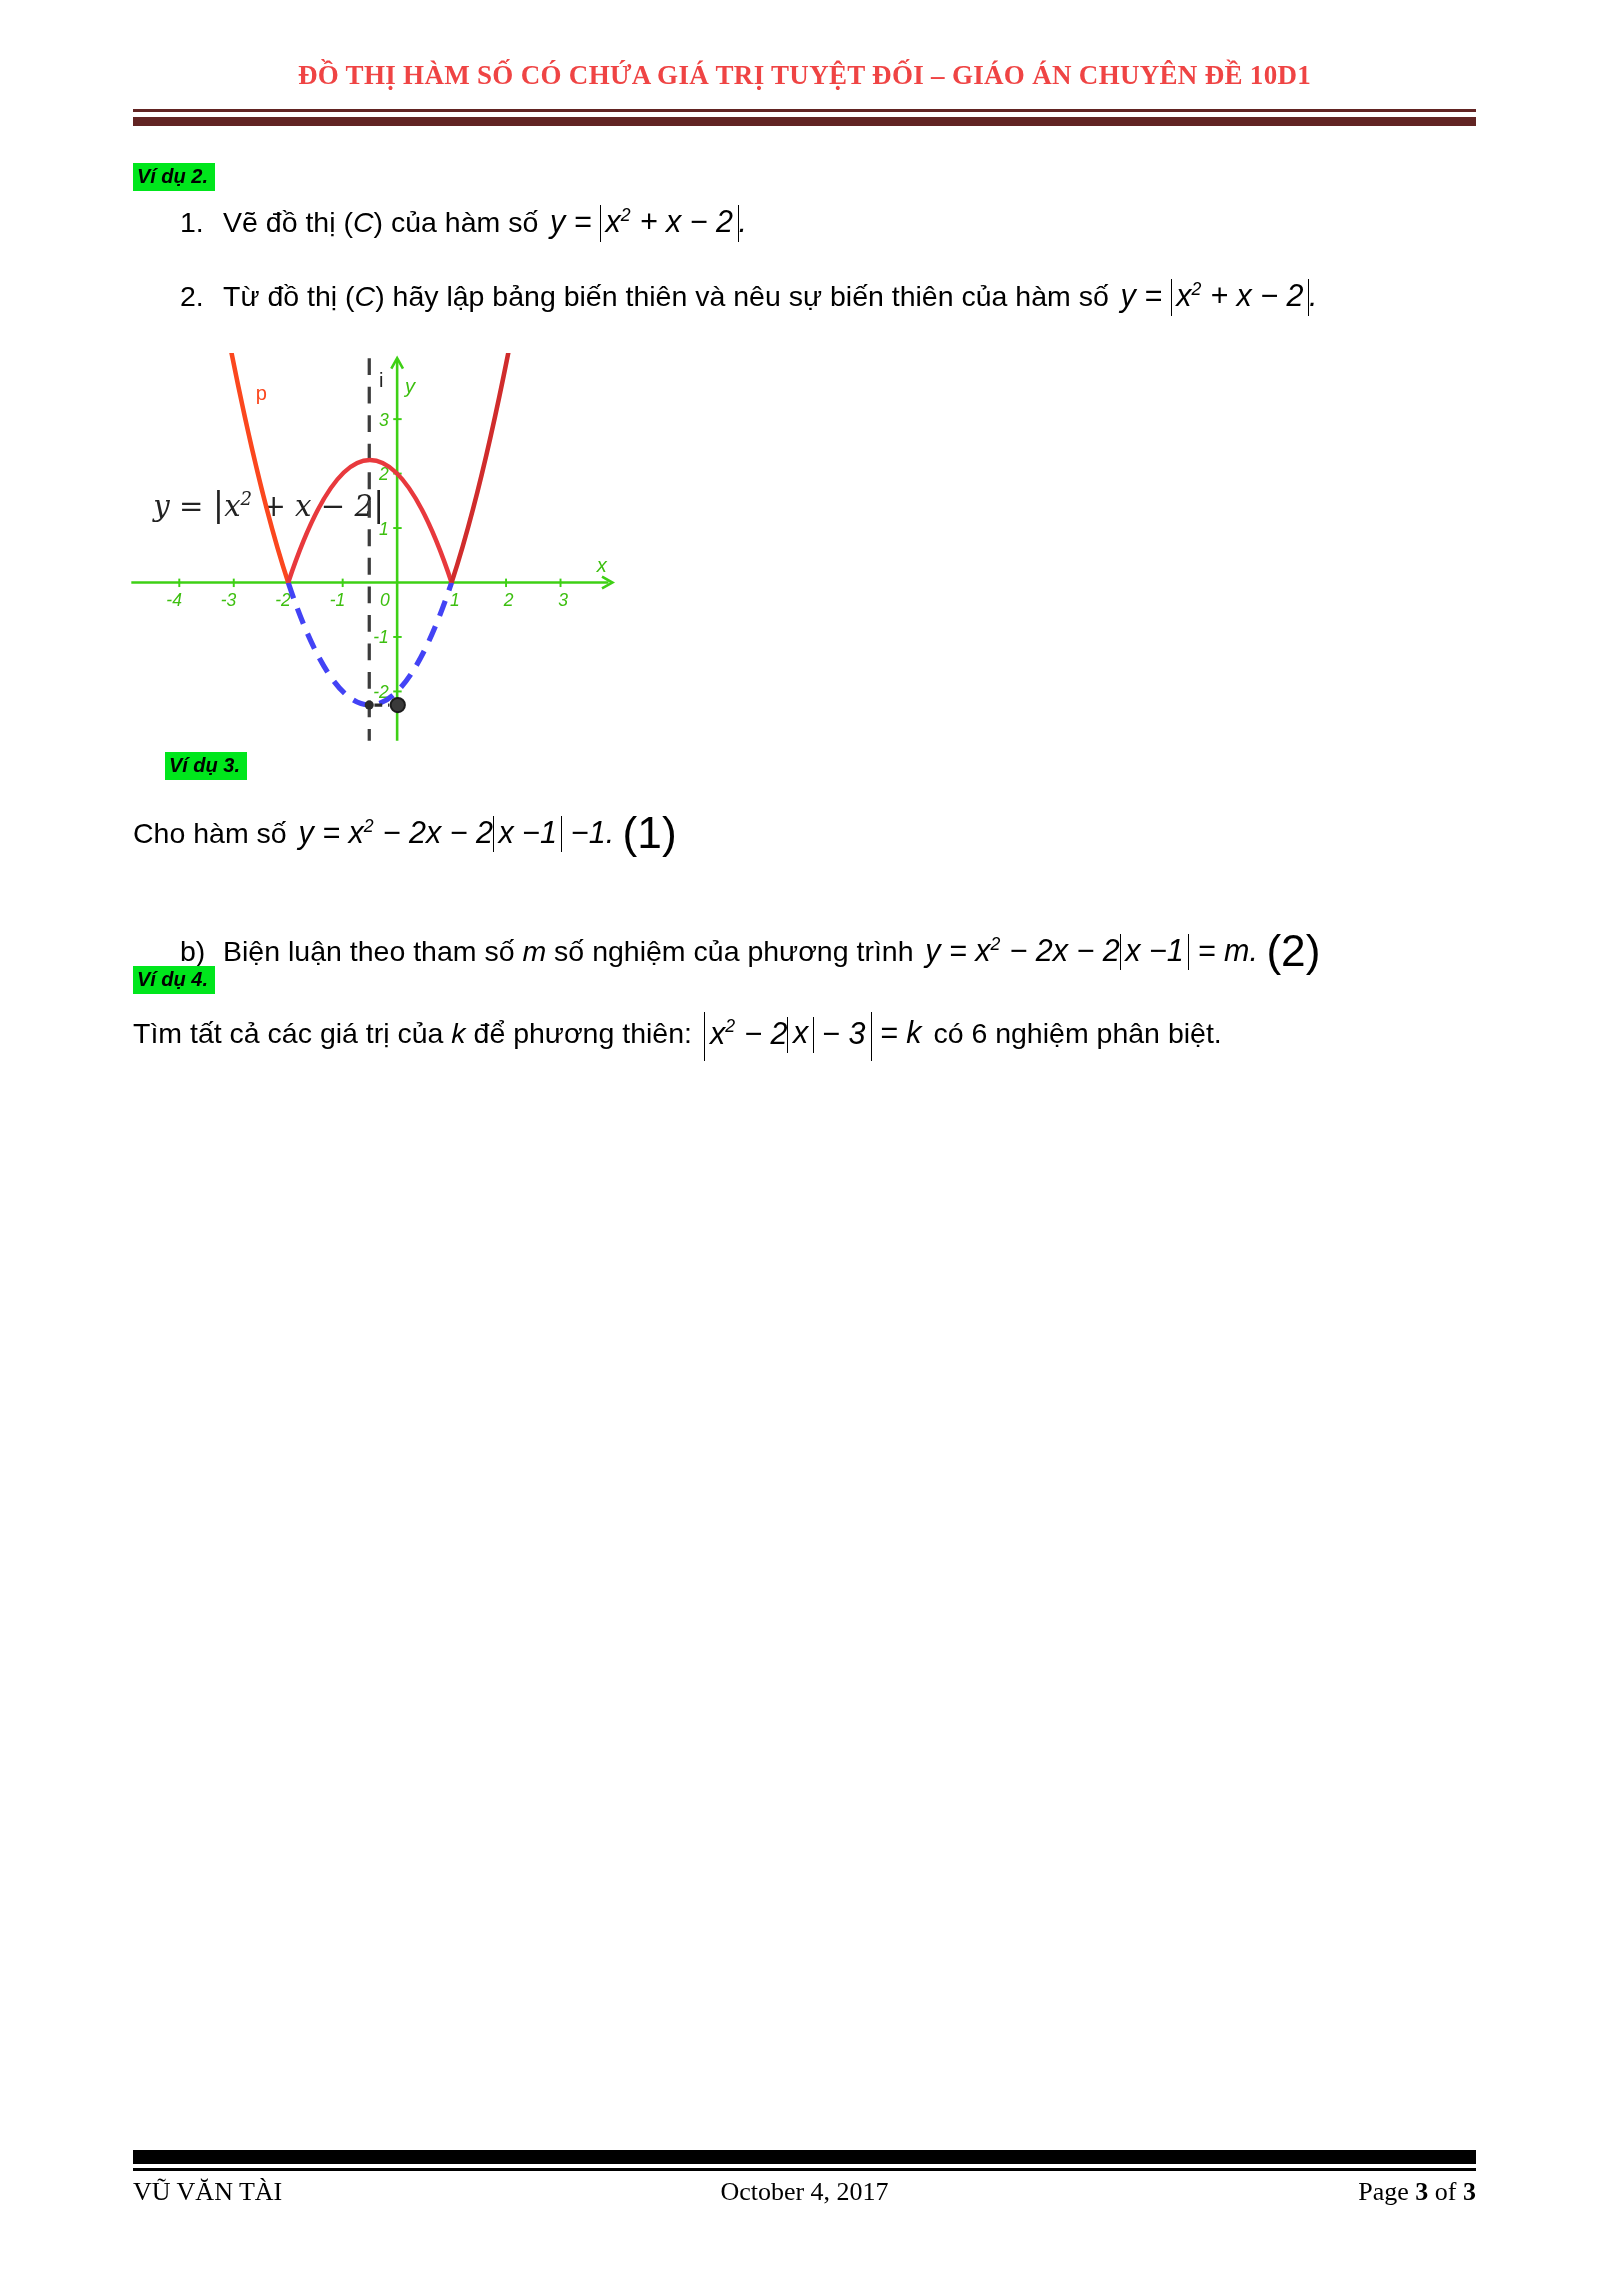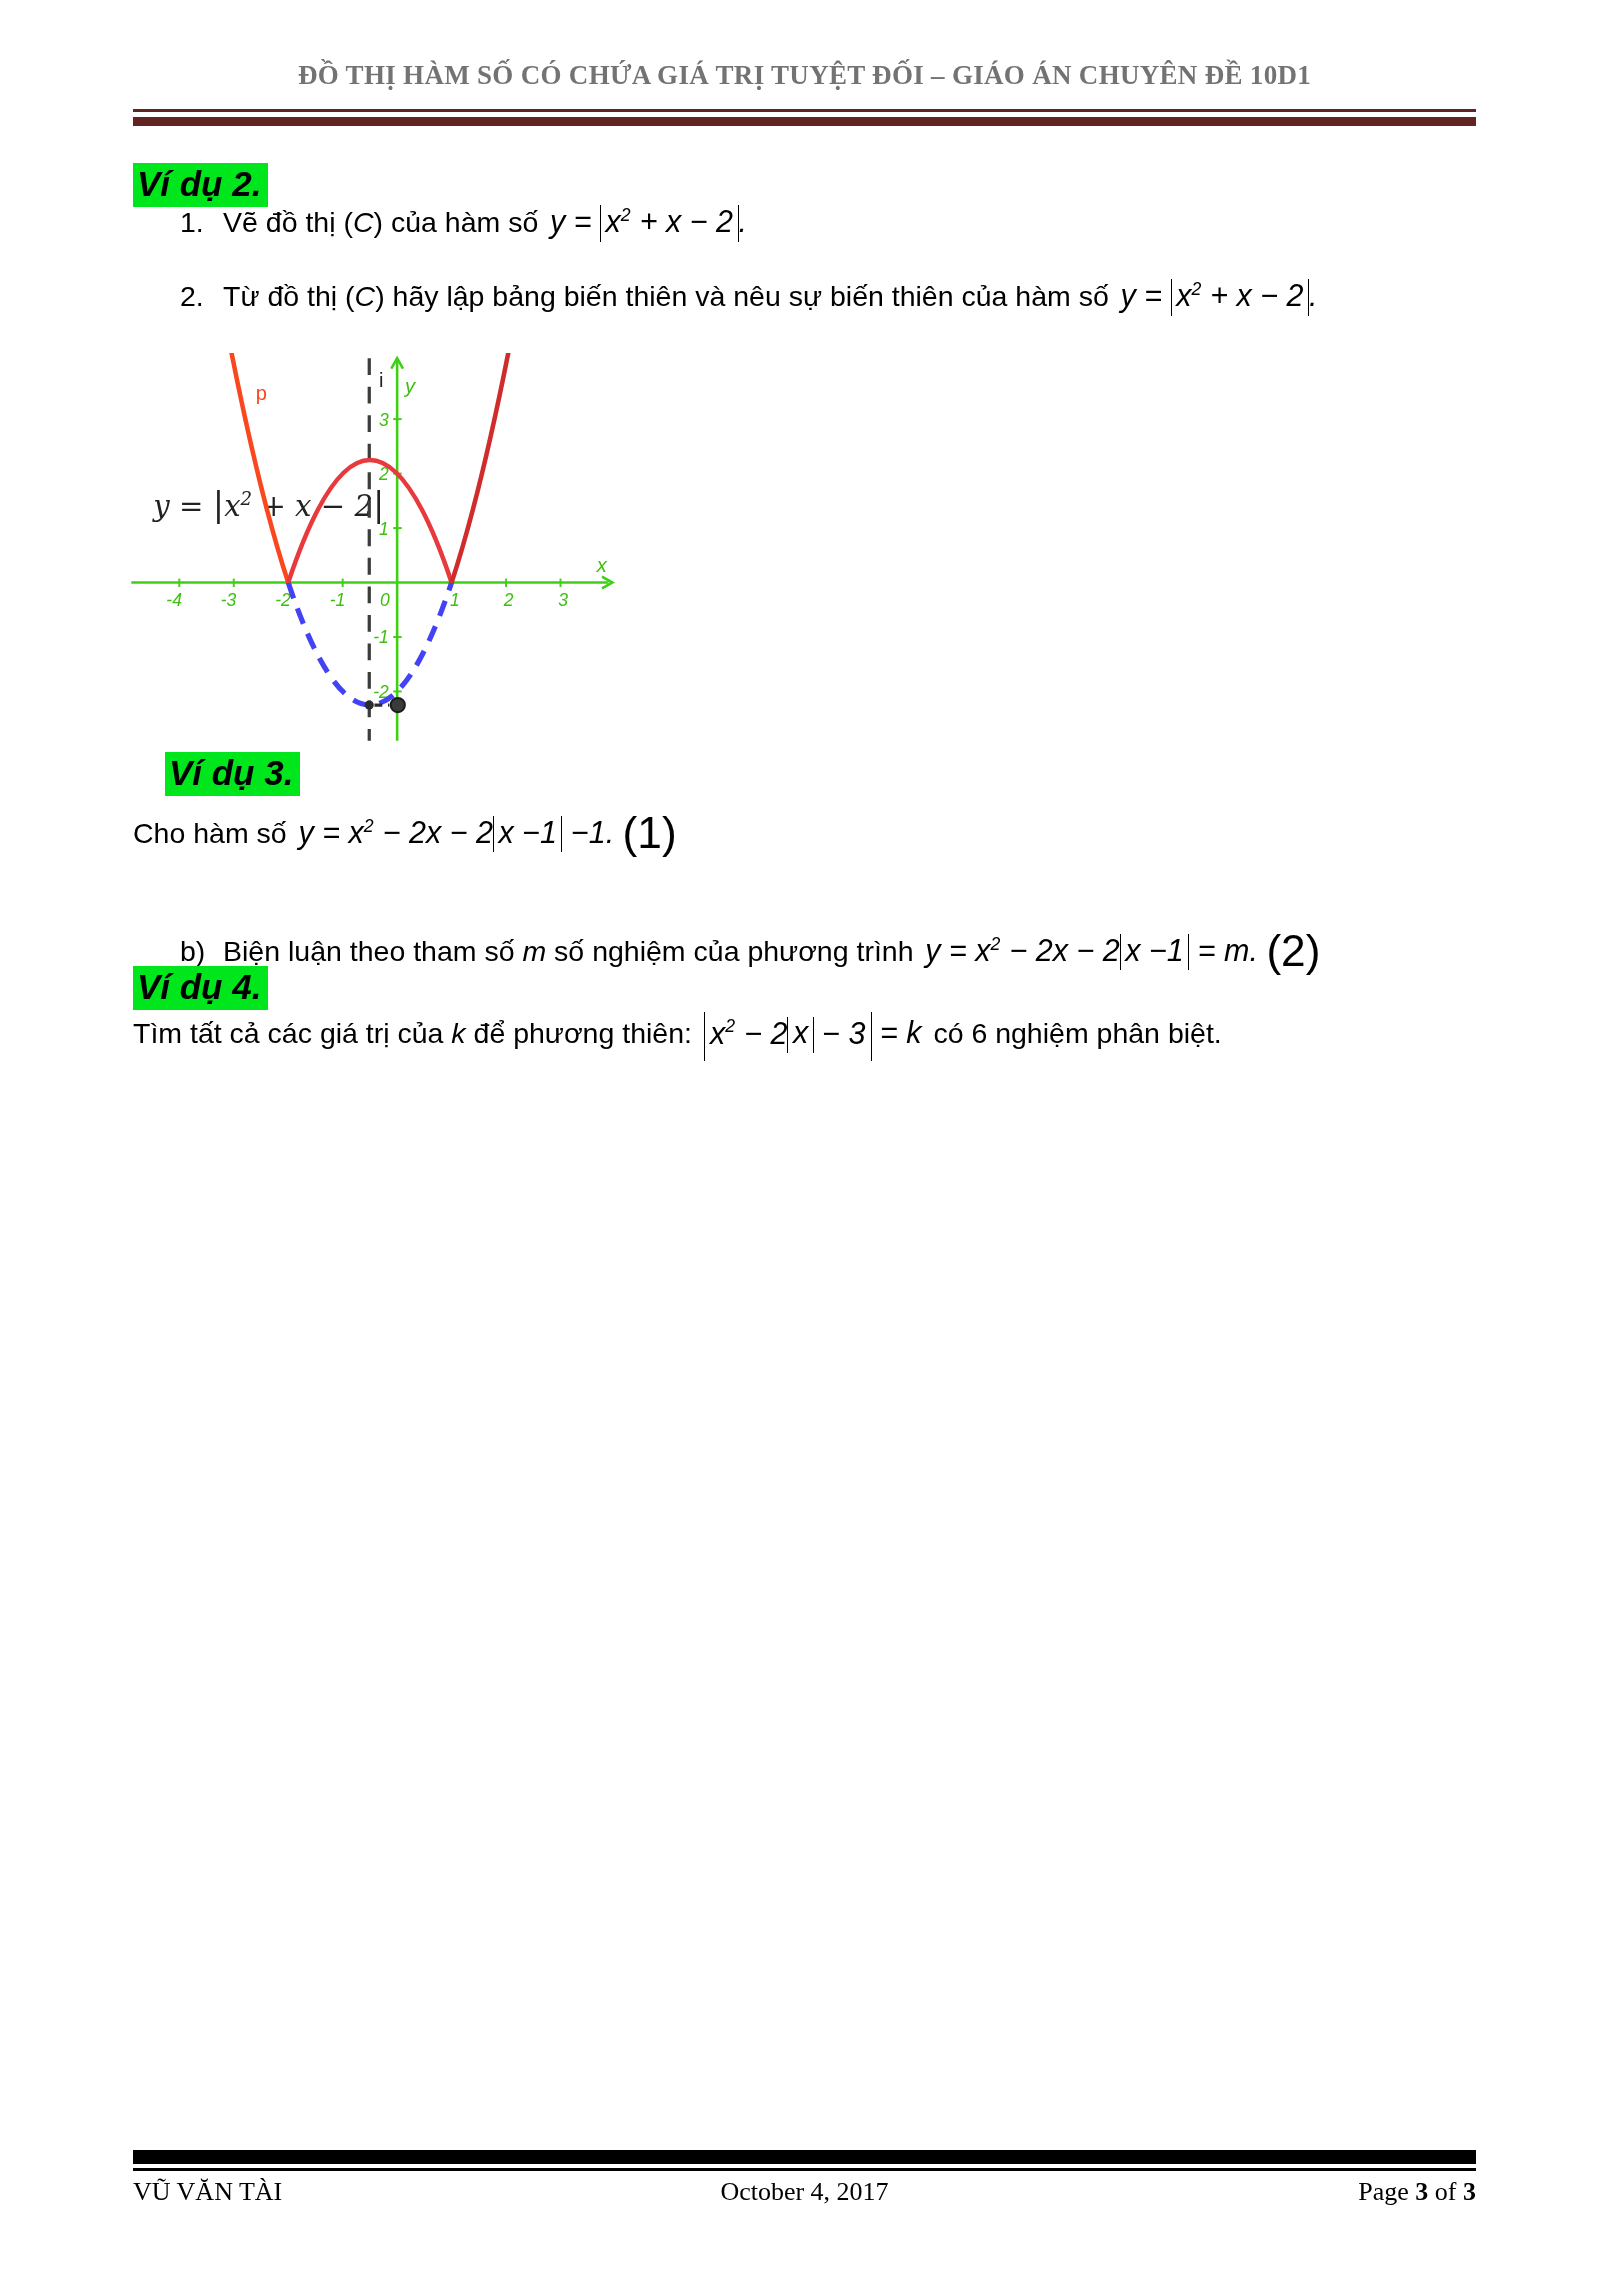--- a/index.html
+++ b/index.html
@@ -1,26 +1,26 @@
 <!DOCTYPE html>
 <html style="font-size:10.4px"><head>
 <meta charset="utf-8">
 <style>
   html,body{margin:0;padding:0;background:#fff;}
   .page{position:relative;width:1609px;height:2295px;background:#ffffff;overflow:hidden;
         font-family:"Liberation Sans","DejaVu Sans",sans-serif;color:#000;}
   
   .doc-title{position:absolute;top:60px;left:133px;width:1343px;text-align:center;
              font-family:"Liberation Serif","DejaVu Serif",serif;font-weight:bold;
-             font-size:27px;letter-spacing:0.3px;color:#737373;}
+             font-size:27px;letter-spacing:0.3px;color:#ef4444;}
   .rule-thin{position:absolute;top:109px;left:133px;width:1343px;height:3.2px;background:#622423;}
   .rule-thick{position:absolute;top:117px;left:133px;width:1343px;height:9px;background:#622423;}
   
   .ex-label{position:absolute;left:133px;background:#00e61c;color:#000;
-            font-size:35px;font-weight:bold;font-style:italic;padding:1.9px 6.5px 3.9px 3.9px;line-height:1.1;}
+            font-size:20px;font-weight:bold;font-style:italic;padding:1.9px 6.5px 3.9px 3.9px;line-height:1.1;}
   
   .line{position:absolute;left:133px;font-size:28.5px;line-height:1.35;white-space:nowrap;}
   .li{position:absolute;left:180px;font-size:28.5px;line-height:1.35;white-space:nowrap;}
   .num{display:inline-block;width:43px;}
   .math{font-family:Liberation Sans, sans-serif;font-style:italic;font-size:30.5px;
         white-space:nowrap;margin:0 3.9px;}
   .abs{display:inline-block;border-left:1.9px solid #000;border-right:1.9px solid #000;
        padding:0.6px 4.5px 4.5px 4.5px;line-height:1.02;}
   .abs-outer{display:inline-block;border-left:1.9px solid #000;border-right:1.9px solid #000;
        padding:4.5px 5.2px 8.4px 5.2px;line-height:1.02;}

